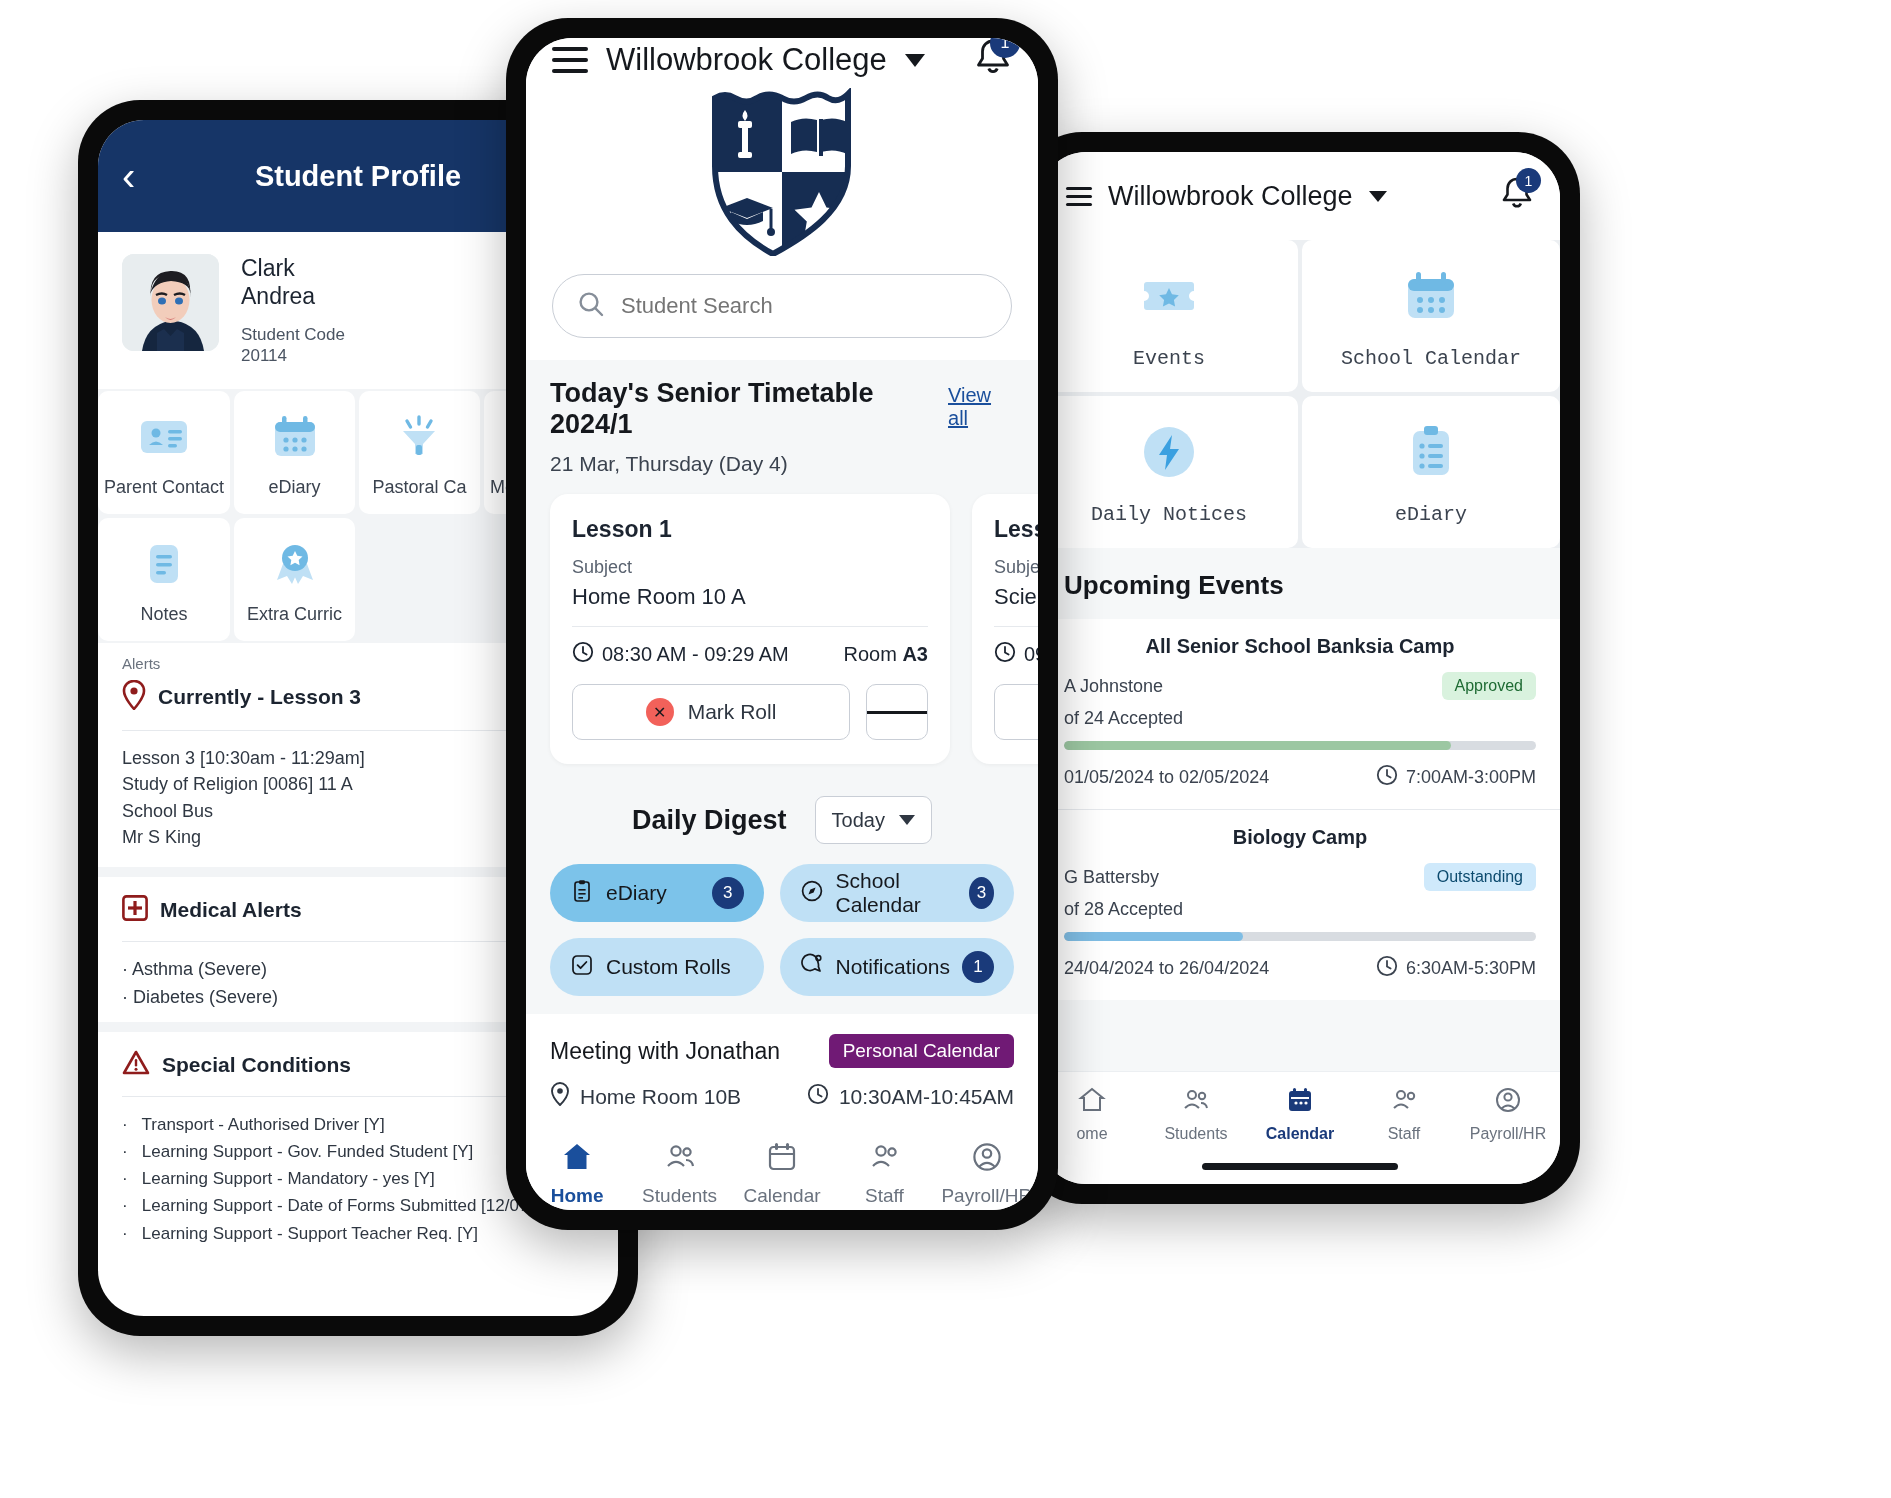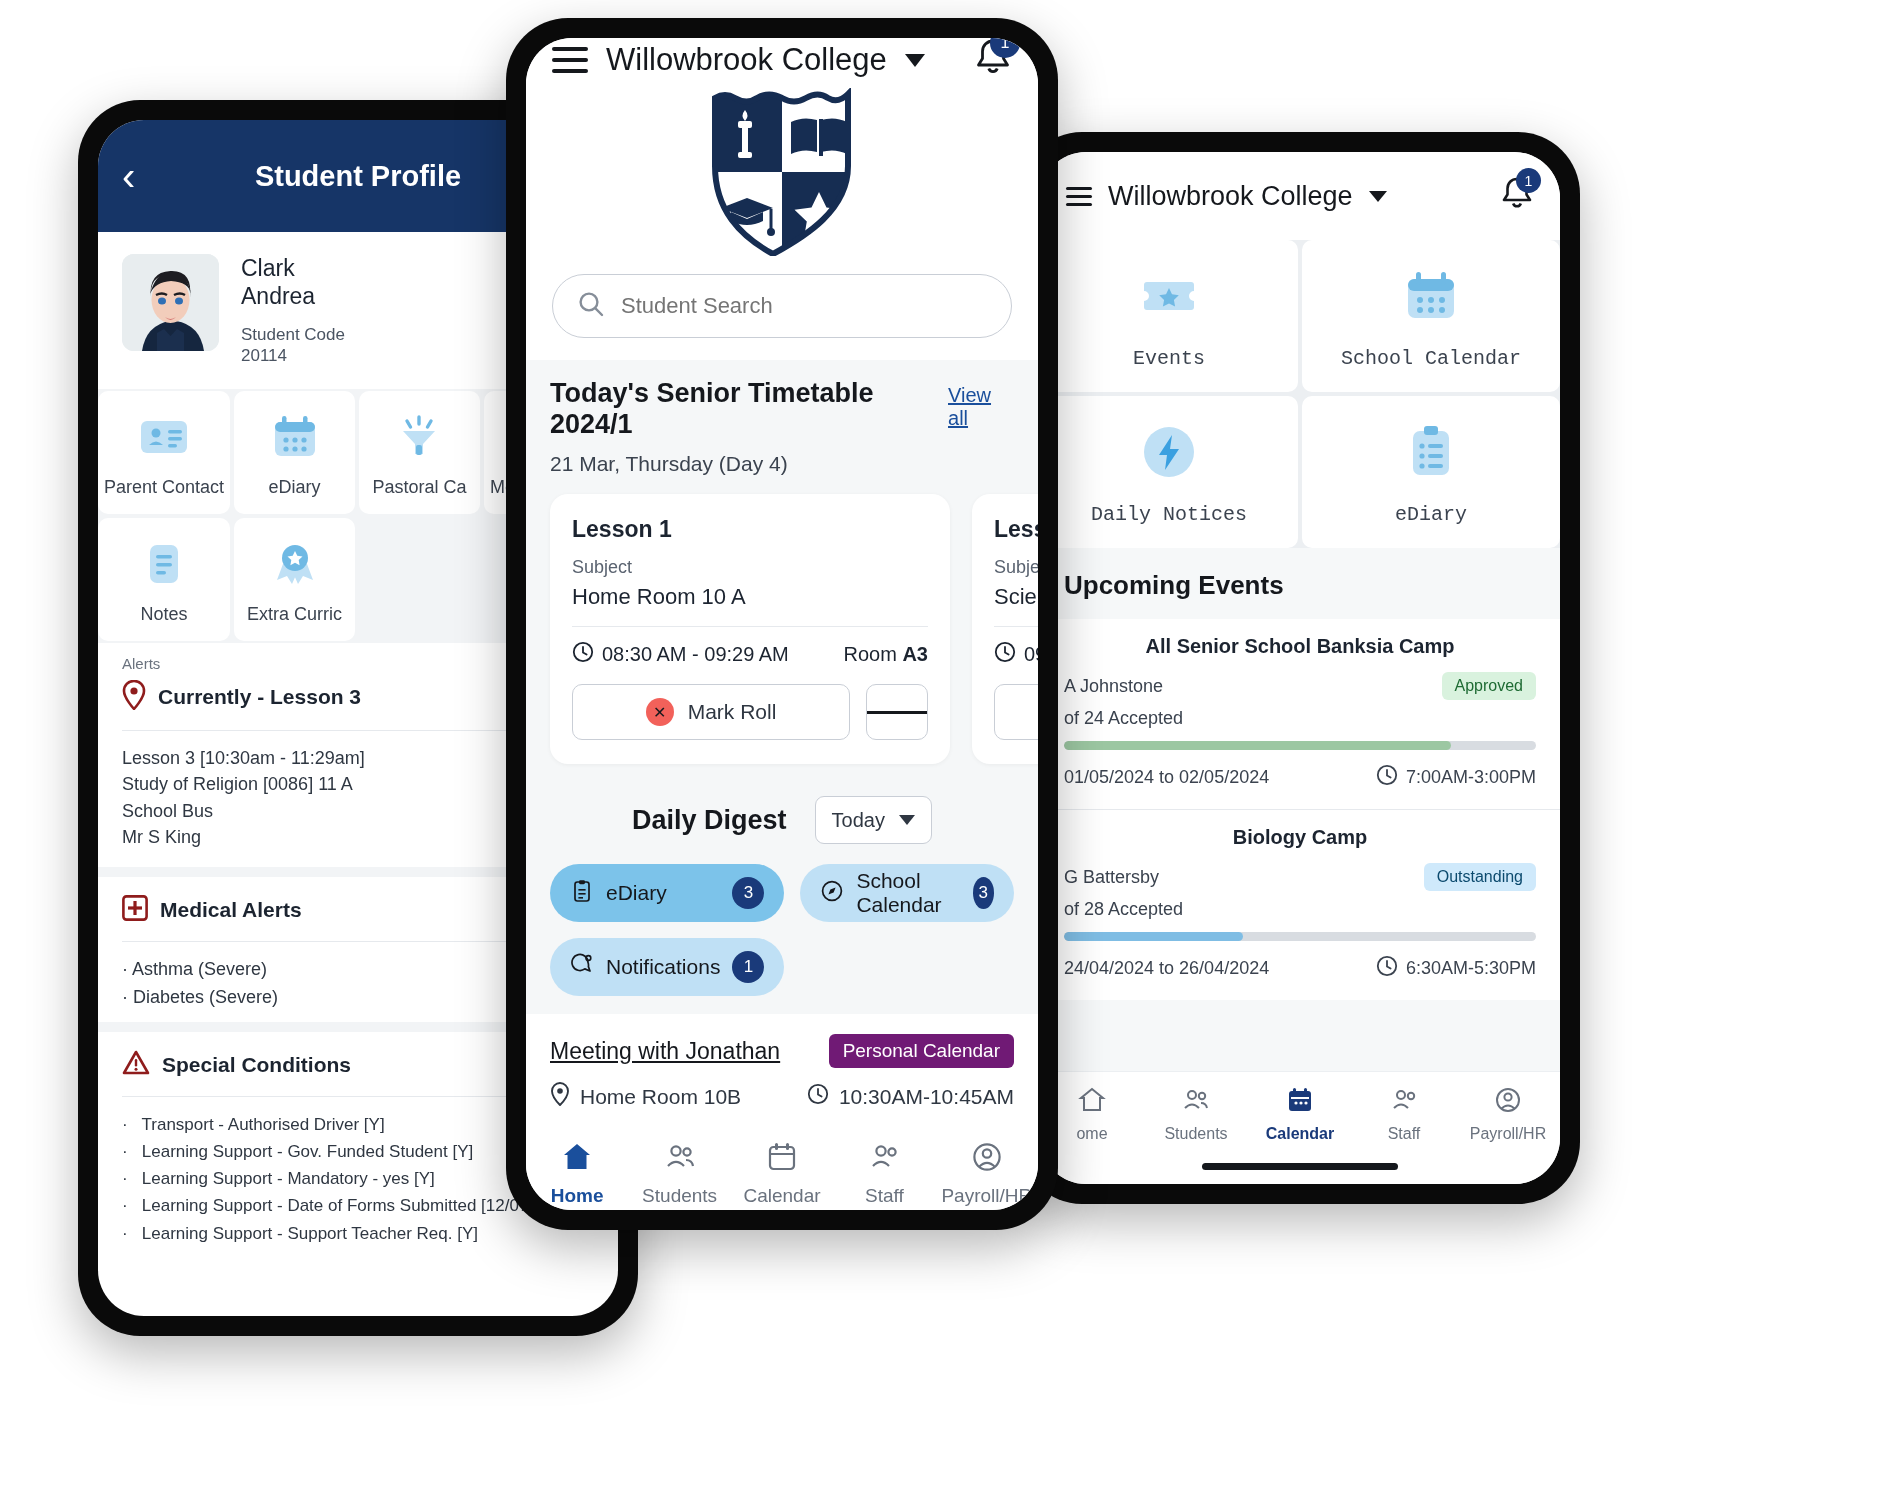--- a/index.html
+++ b/index.html
@@ -157,21 +157,21 @@
   .chip {
     border-radius:30px; height:58px; display:flex; align-items:center; gap:12px;
     padding:0 20px; font-size:21px; color:#15181d; cursor:pointer;
   }
   .chip .cnt {
     margin-left:auto; background:#1a3a7a; color:#fff; font-size:17px;
     width:32px; height:32px; border-radius:50%; display:flex; align-items:center; justify-content:center;
   }
   .meet-card { background:#fff; padding:20px 24px 14px; }
   .meet-row1 { display:flex; align-items:center; justify-content:space-between; }
-  .meet-title { font-size:23px; font-weight:500; color:#15181d;text-decoration:underline;}
+  .meet-title { font-size:23px; font-weight:500; color:#15181d;}
   .meet-tag { background:#701a75; color:#fff; font-size:19px; padding:6px 14px; border-radius:6px;}
   .meet-row2 { display:flex; align-items:center; justify-content:space-between; margin-top:14px; font-size:21px; color:#2f3742;}
   .meet-left { display:flex; align-items:center; gap:10px;}
   .meet-right { display:flex; align-items:center; gap:10px;}
 
   .cp-tabbar { display:flex; background:#fff; padding:16px 0 8px; }
   .cp-tab { flex:1; display:flex; flex-direction:column; align-items:center; gap:8px; cursor:pointer;}
   .cp-tab-lbl { font-size:19px; color:#6a727e;}
   .cp-tab.active .cp-tab-lbl { color:#1a4f9c; font-weight:bold;}
   .clip-hidden { overflow:hidden; }
@@ -682,20 +682,29 @@
                 <circle cx="12" cy="12" r="9.4" fill="none" stroke="#15181d" stroke-width="1.7"></circle>
                 <path d="M15.6 8.4 L10.4 10.4 L8.4 15.6 L13.6 13.6z" fill="#15181d"></path>
               </svg>
           </span>
           <span>School Calendar</span>
           <span class="cnt">3</span>
         </div>
         <div class="chip" style="background:#bfe0f5;">
           <span>
             <svg width="24" height="24" viewBox="0 0 24 24">
+                <rect x="3" y="3" width="18" height="18" rx="4" fill="none" stroke="#15181d" stroke-width="1.7"></rect>
+                <path d="M7.6 12.2 l3 3 l5.8-6.2" fill="none" stroke="#15181d" stroke-width="1.8" stroke-linecap="round" stroke-linejoin="round"></path>
+              </svg>
+          </span>
+          <span>Custom Rolls</span>
+        </div>
+        <div class="chip" style="background:#bfe0f5;">
+          <span>
+            <svg width="24" height="24" viewBox="0 0 24 24">
                 <path d="M18 9.5 a8 8 0 1 0 -3.2 6.4 L20 18 l-1.6-4.4 a8 8 0 0 0 -0.4-4.1z" fill="none" stroke="#15181d" stroke-width="1.7" stroke-linejoin="round"></path>
                 <circle cx="18.4" cy="5" r="2.4" fill="none" stroke="#15181d" stroke-width="1.6"></circle>
               </svg>
           </span>
           <span>Notifications</span>
           <span class="cnt">1</span>
         </div>
       </div>
     </div>
 

